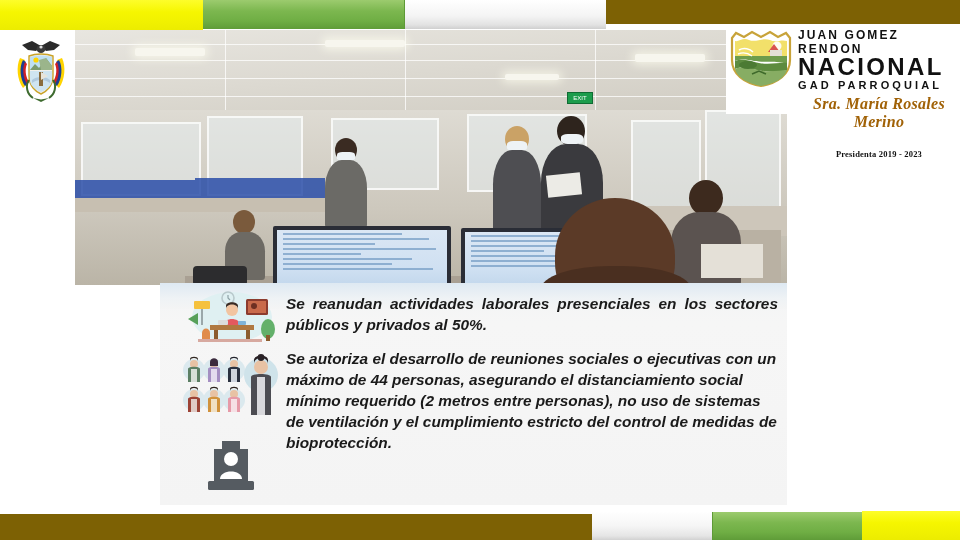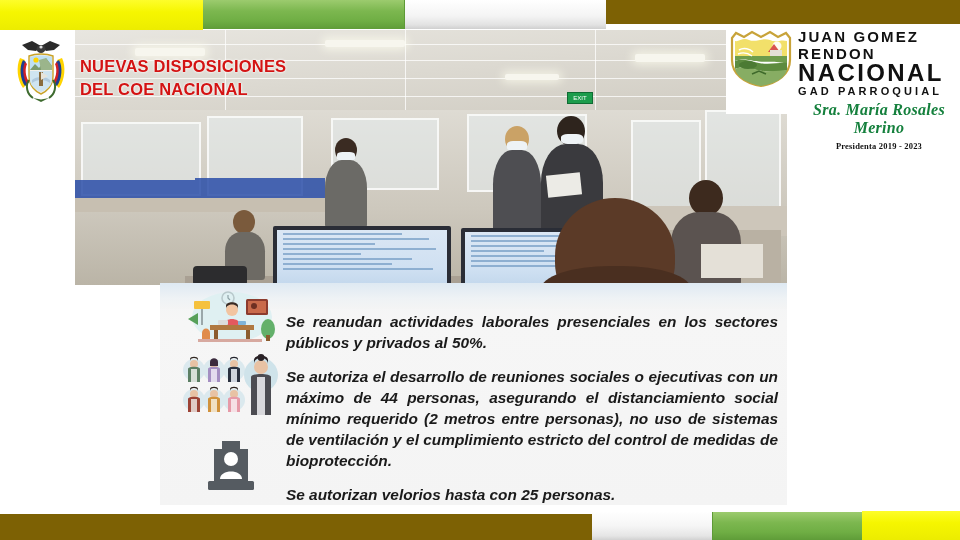--- a/index.html
+++ b/index.html
@@ -123,42 +123,42 @@
 
   
   .gad {
     position:absolute; left:726px; top:26px; width:234px; height:88px;
     background:#ffffff; z-index:8;
     display:flex; align-items:flex-start;
   }
   .gad-shield { width:70px; height:58px; margin-top:4px; flex:none; }
   .gad-text { padding-left:2px; padding-top:2px; }
   .gad-l1 {
-    font-size:15px; font-weight:bold; letter-spacing:2.1px; color:#111;
+    font-size:12px; font-weight:bold; letter-spacing:2.1px; color:#111;
     font-family:"Liberation Sans", sans-serif;
   }
   .gad-l2 {
     font-size:24px; font-weight:bold; letter-spacing:2.4px; color:#111;
     line-height:24px; margin-top:-1px;
     font-family:"Liberation Sans", sans-serif;
   }
   .gad-l3 {
     font-size:11px; font-weight:bold; letter-spacing:3.1px; color:#111;
     margin-top:0px;
     font-family:"Liberation Sans", sans-serif;
   }
   .gad-l4 {
     font-family:"Liberation Serif", serif;
-    font-style:italic; font-weight:bold; font-size:16px; color:#15803d;
+    font-style:italic; font-weight:bold; font-size:16px; color:#a16207;
     text-align:center; margin-top:4px; letter-spacing:.3px;
   }
   .gad-l5 {
     font-family:"Liberation Serif", serif;
     font-weight:bold; font-size:8.5px; color:#111;
-    text-align:center; margin-top:4px; letter-spacing:.2px;
+    text-align:center; margin-top:18px; letter-spacing:.2px;
   }
 
   
   .panel {
     position:absolute; left:160px; top:283px; width:627px; height:222px;
     background:linear-gradient(180deg,#f2f4f5 0%,#f6f6f6 18%,#f4f4f4 100%);
     z-index:5;
   }
   .panel-tint {
     position:absolute; left:0; top:0; width:100%; height:26px;
@@ -171,21 +171,21 @@
   .text-col {
     position:absolute; left:126px; top:10px; width:492px;
   }
   .para {
     font-family:"Liberation Sans", sans-serif;
     font-style:italic; font-weight:bold;
     font-size:15.4px; line-height:21px; color:#1a1a1a;
     text-align:justify; margin-bottom:13px;
   }
   .para:last-child { margin-bottom:0; text-align:left; }
-  .para.p1 { text-align:justify;margin-top:18px; }
+  .para.p1 { text-align:justify; }
   .para.p3 { text-align:left; margin-top:2px; }
 
   
   .icn { position:absolute; }
   .icn-office { left:6px; top:2px; width:96px; height:54px; }
   .icn-group  { left:4px; top:66px; width:98px; height:64px; }
   .icn-tomb   { left:24px; top:152px; width:58px; height:56px; }
 </style>
 </head>
 <body>
@@ -314,24 +314,20 @@
     </div>
 
     <div class="ph-person" style="left:150px;top:180px;width:40px;height:70px;">
       <div class="ph-head" style="left:8px;top:0;width:22px;height:24px;background:#7a5a3c;"></div>
       <div class="ph-body" style="left:0;top:22px;width:40px;height:48px;background:#6d6a64;"></div>
     </div>
 
     <div style="position:absolute;left:118px;top:236px;width:54px;height:20px;background:#2c2c2e;border-radius:4px;"></div>
   </div>
 
-  <div class="title-box">
-    <div>NUEVAS DISPOSICIONES</div>
-    <div>DEL COE NACIONAL</div>
-  </div>
 
   <div class="gad">
     <div class="gad-shield">
       <svg viewBox="0 0 70 58" width="70" height="58">
         <path d="M6 8 L10 3 L18 7 L26 2 L35 7 L44 2 L52 7 L60 3 L64 8 L64 30
                  C64 44 52 53 35 56 C18 53 6 44 6 30 Z" fill="#ffffff" stroke="#c8a33a" stroke-width="2.2"></path>
         <path d="M9 11 L9 26 L61 26 L61 11 C55 9 50 13 44 10 C37 7 30 13 23 10 C17 7 13 12 9 11 Z" fill="#f2e06a"></path>
         <path d="M9 26 L61 26 L61 34 C50 30 38 33 28 31 C20 29 14 29 9 31 Z" fill="#6e9c4c"></path>
         <path d="M9 31 C16 28 24 31 33 33 C44 35 54 32 61 33 L61 40 C50 44 36 41 26 39 C19 37 13 37 9 39 Z" fill="#5d8b3f"></path>
         <path d="M9 39 C15 36 22 38 32 40 C44 43 54 40 61 40 C59 49 47 54 35 56 C23 54 11 48 9 39 Z" fill="#87ad63"></path>
@@ -447,21 +443,20 @@
           <rect x="6" y="42" width="46" height="9" rx="1.5" fill="#555b61"></rect>
           <circle cx="29" cy="20" r="7" fill="#ffffff"></circle>
           <path d="M18 40 C18 30 40 30 40 40 Z" fill="#ffffff"></path>
         </svg>
       </div>
     </div>
 
     <div class="text-col">
       <p class="para p1">Se reanudan actividades laborales presenciales en los sectores públicos y privados al 50%.</p>
       <p class="para p2">Se autoriza el desarrollo de reuniones sociales o ejecutivas con un máximo de 44 personas, asegurando el distanciamiento social mínimo requerido (2 metros entre personas), no uso de sistemas de ventilación y el cumplimiento estricto del control de medidas de bioprotección.</p>
-      <p class="para p3">Se autorizan velorios hasta con 25 personas.</p>
     </div>
   </div>
 
   <div class="bar bar-brown-bot"></div>
   <div class="bar bar-white-bot"></div>
   <div class="bar bar-green-bot"></div>
   <div class="bar bar-yellow-bot"></div>
 
 </div>
 

